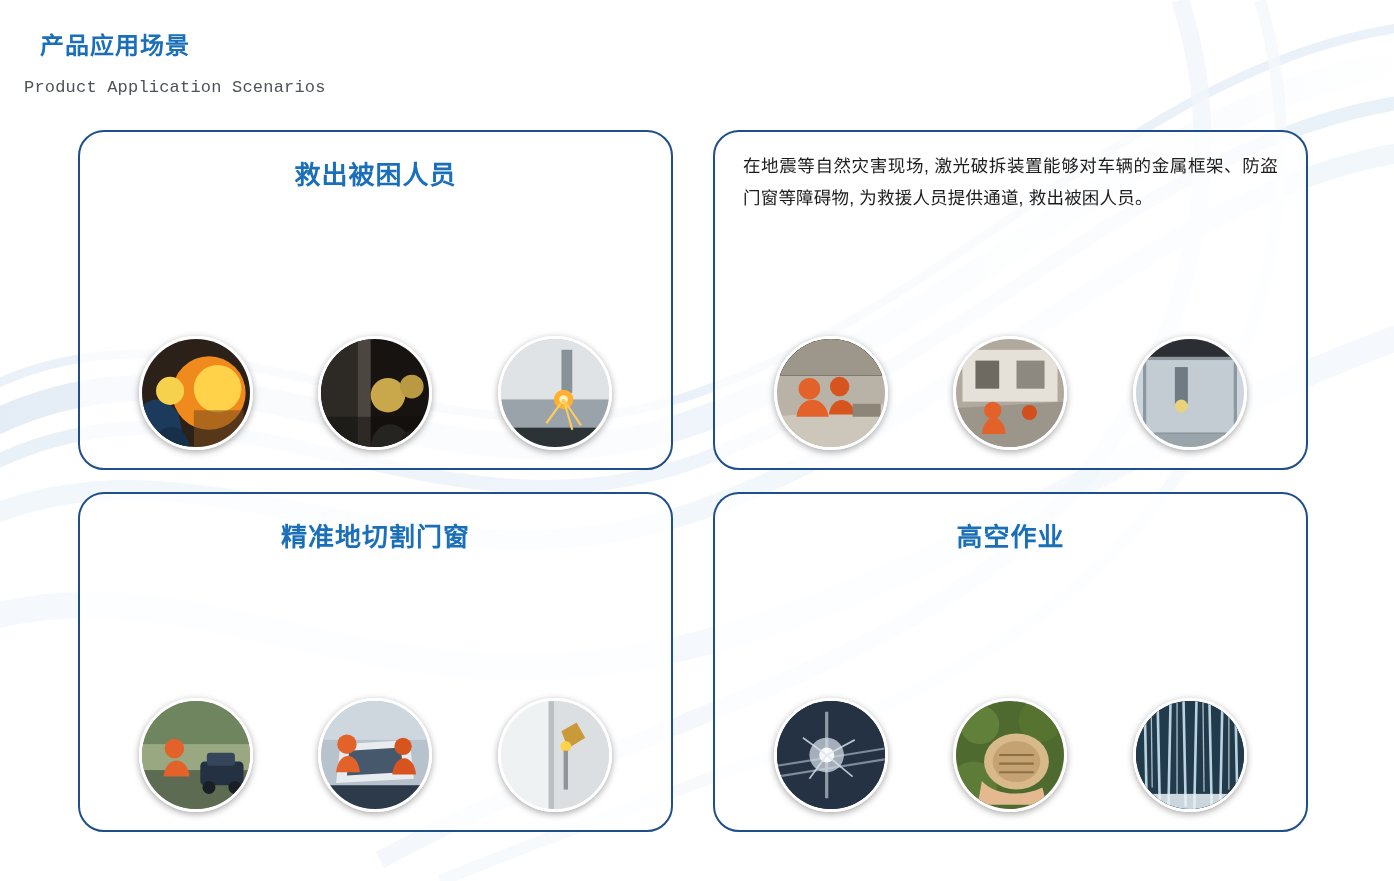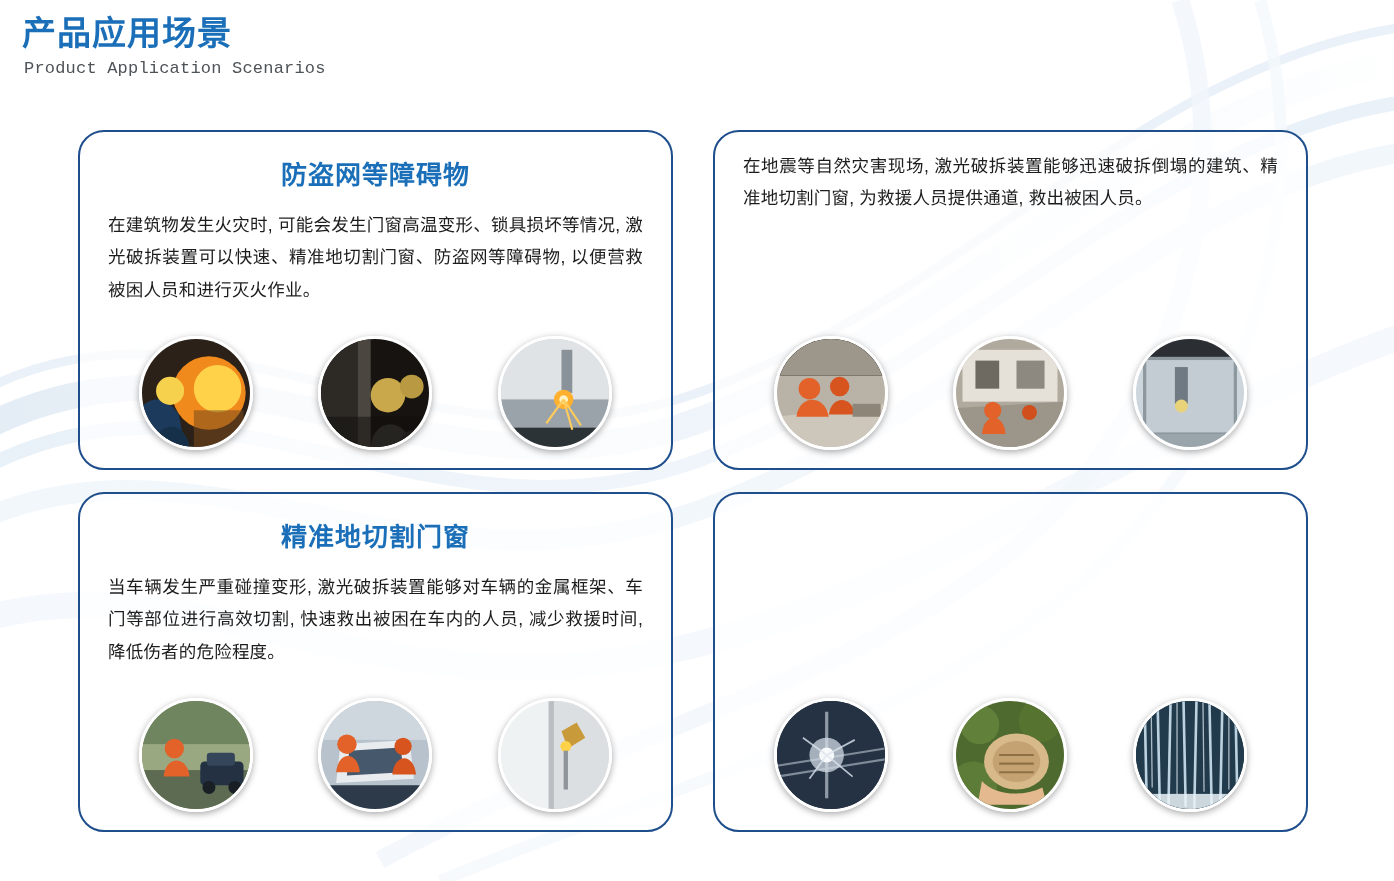--- a/index.html
+++ b/index.html
@@ -25,26 +25,26 @@
   }
 
   
   .page-header {
     position: absolute;
     left: 22px;
     top: 14px;
     z-index: 3;
   }
   .page-title {
-    font-size: 34px;
+    font-size: 24px;
     font-weight: bold;
     color: #1b6fb8;
     letter-spacing: 1px;
     line-height: 1.15;
-    margin: 0;
+    margin: 18px;
   }
   .page-subtitle {
     font-size: 17px;
     color: #4e5358;
     margin: 6px 0 0 2px;
     letter-spacing: .2px;
     font-family: Liberation Mono, monospace;
   }
 
   
@@ -136,22 +136,21 @@
 </svg>
 
 <div class="page-header">
   <h1 class="page-title">产品应用场景</h1>
   <div class="page-subtitle">Product Application Scenarios</div>
 </div>
 
 <div class="grid">
 
   <div class="card">
-    <div class="card-title">防盗网等障碍物</div>
-    <p class="card-body">在建筑物发生火灾时, 可能会发生门窗高温变形、锁具损坏等情况, 激光破拆装置可以快速、精准地切割门窗、防盗网等障碍物, 以便营救被困人员和进行灭火作业。</p>
+    <div class="card-title">救出被困人员</div>
     <div class="photo-row">
       <div class="photo">
         <svg viewBox="0 0 100 100">
           <rect width="100" height="100" fill="#2b2118"></rect>
           <circle cx="62" cy="50" r="34" fill="#f08a1d"></circle>
           <circle cx="70" cy="46" r="22" fill="#ffd24a"></circle>
           <path d="M0,100 L0,62 C14,50 26,58 34,70 L40,100 Z" fill="#1b3a5c"></path>
           <circle cx="26" cy="48" r="13" fill="#f5d14e"></circle>
           <path d="M12,100 C12,76 40,74 44,100 Z" fill="#16304a"></path>
           <rect x="48" y="66" width="46" height="34" fill="#7a4a1c" opacity=".55"></rect>
@@ -178,21 +177,21 @@
           <rect x="56" y="10" width="10" height="40" fill="#8a9299"></rect>
           <circle cx="58" cy="56" r="9" fill="#ffb02e"></circle>
           <circle cx="58" cy="56" r="4" fill="#fff3c4"></circle>
           <path d="M58,56 L74,80 M58,56 L42,78 M58,56 L66,84" stroke="#ffcb5a" stroke-width="2"></path>
         </svg>
       </div>
     </div>
   </div>
 
   <div class="card">
-    <p class="card-body">在地震等自然灾害现场, 激光破拆装置能够迅速破拆倒塌的建筑、精准地切割门窗, 为救援人员提供通道, 救出被困人员。</p>
+    <p class="card-body">在地震等自然灾害现场, 激光破拆装置能够对车辆的金属框架、防盗门窗等障碍物, 为救援人员提供通道, 救出被困人员。</p>
     <div class="photo-row">
       <div class="photo">
         <svg viewBox="0 0 100 100">
           <rect width="100" height="100" fill="#b9b2a6"></rect>
           <rect x="0" y="0" width="100" height="34" fill="#8e8komp"></rect>
           <rect x="0" y="0" width="100" height="34" fill="#9d968a"></rect>
           <path d="M0,72 L100,60 L100,100 L0,100 Z" fill="#cdc7bb"></path>
           <circle cx="30" cy="46" r="10" fill="#e2622a"></circle>
           <path d="M18,72 C20,52 44,50 48,72 Z" fill="#e2622a"></path>
           <circle cx="58" cy="44" r="9" fill="#d8541f"></circle>
@@ -221,21 +220,20 @@
           <rect x="36" y="26" width="12" height="34" fill="#6f7a82"></rect>
           <circle cx="42" cy="62" r="6" fill="#e8d27a"></circle>
           <rect x="0" y="88" width="100" height="12" fill="#9aa4ab"></rect>
         </svg>
       </div>
     </div>
   </div>
 
   <div class="card">
     <div class="card-title">精准地切割门窗</div>
-    <p class="card-body">当车辆发生严重碰撞变形, 激光破拆装置能够对车辆的金属框架、车门等部位进行高效切割, 快速救出被困在车内的人员, 减少救援时间, 降低伤者的危险程度。</p>
     <div class="photo-row">
       <div class="photo">
         <svg viewBox="0 0 100 100">
           <rect width="100" height="100" fill="#7f8f6a"></rect>
           <rect x="0" y="0" width="100" height="40" fill="#6f8560"></rect>
           <rect x="0" y="40" width="100" height="24" fill="#9aa882"></rect>
           <rect x="0" y="64" width="100" height="36" fill="#5d6b52"></rect>
           <circle cx="30" cy="44" r="9" fill="#e2622a"></circle>
           <path d="M20,70 C22,50 42,50 44,70 Z" fill="#e2622a"></path>
           <rect x="54" y="56" width="40" height="22" rx="4" fill="#233142"></rect>
@@ -265,20 +263,21 @@
           <rect x="44" y="0" width="5" height="100" fill="#b9bfc2"></rect>
           <path d="M56,28 L70,20 L78,34 L62,44 Z" fill="#c99a3a"></path>
           <circle cx="60" cy="42" r="5" fill="#ffd24a"></circle>
           <rect x="58" y="46" width="4" height="36" fill="#8e949a"></rect>
         </svg>
       </div>
     </div>
   </div>
 
   <div class="card">
+    <div class="card-title">高空作业</div>
     <div class="photo-row">
       <div class="photo">
         <svg viewBox="0 0 100 100">
           <rect width="100" height="100" fill="#1e2a38"></rect>
           <rect x="0" y="0" width="100" height="100" fill="#243244"></rect>
           <path d="M0,60 L100,44" stroke="#7f8b98" stroke-width="2"></path>
           <path d="M0,70 L100,54" stroke="#7f8b98" stroke-width="2"></path>
           <path d="M46,10 L46,90" stroke="#909aa6" stroke-width="3"></path>
           <circle cx="46" cy="50" r="16" fill="#cfd9e3" opacity=".75"></circle>
           <circle cx="46" cy="50" r="7" fill="#ffffff" opacity=".9"></circle>

